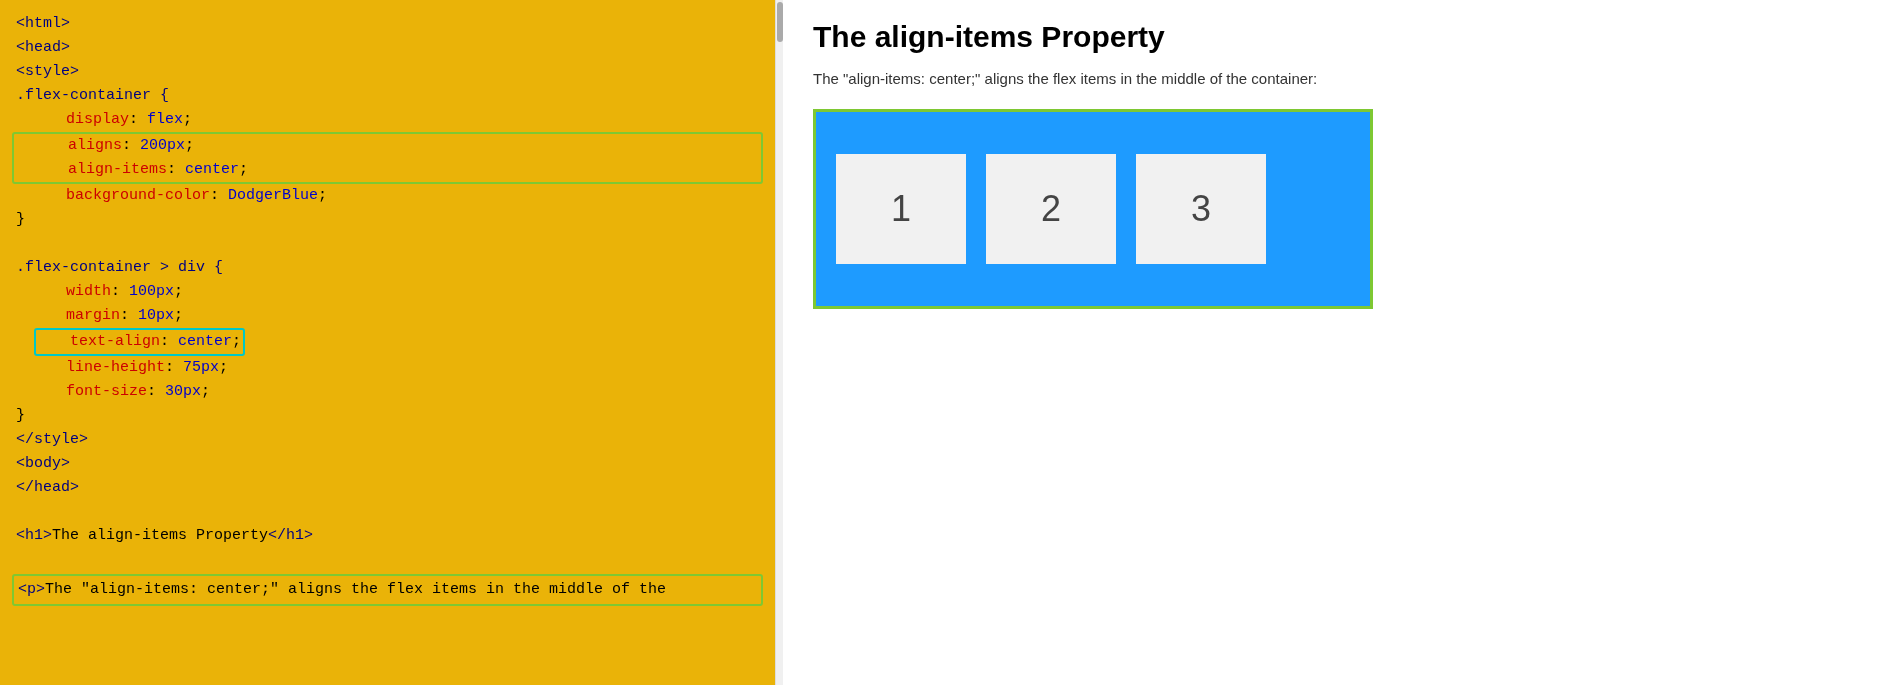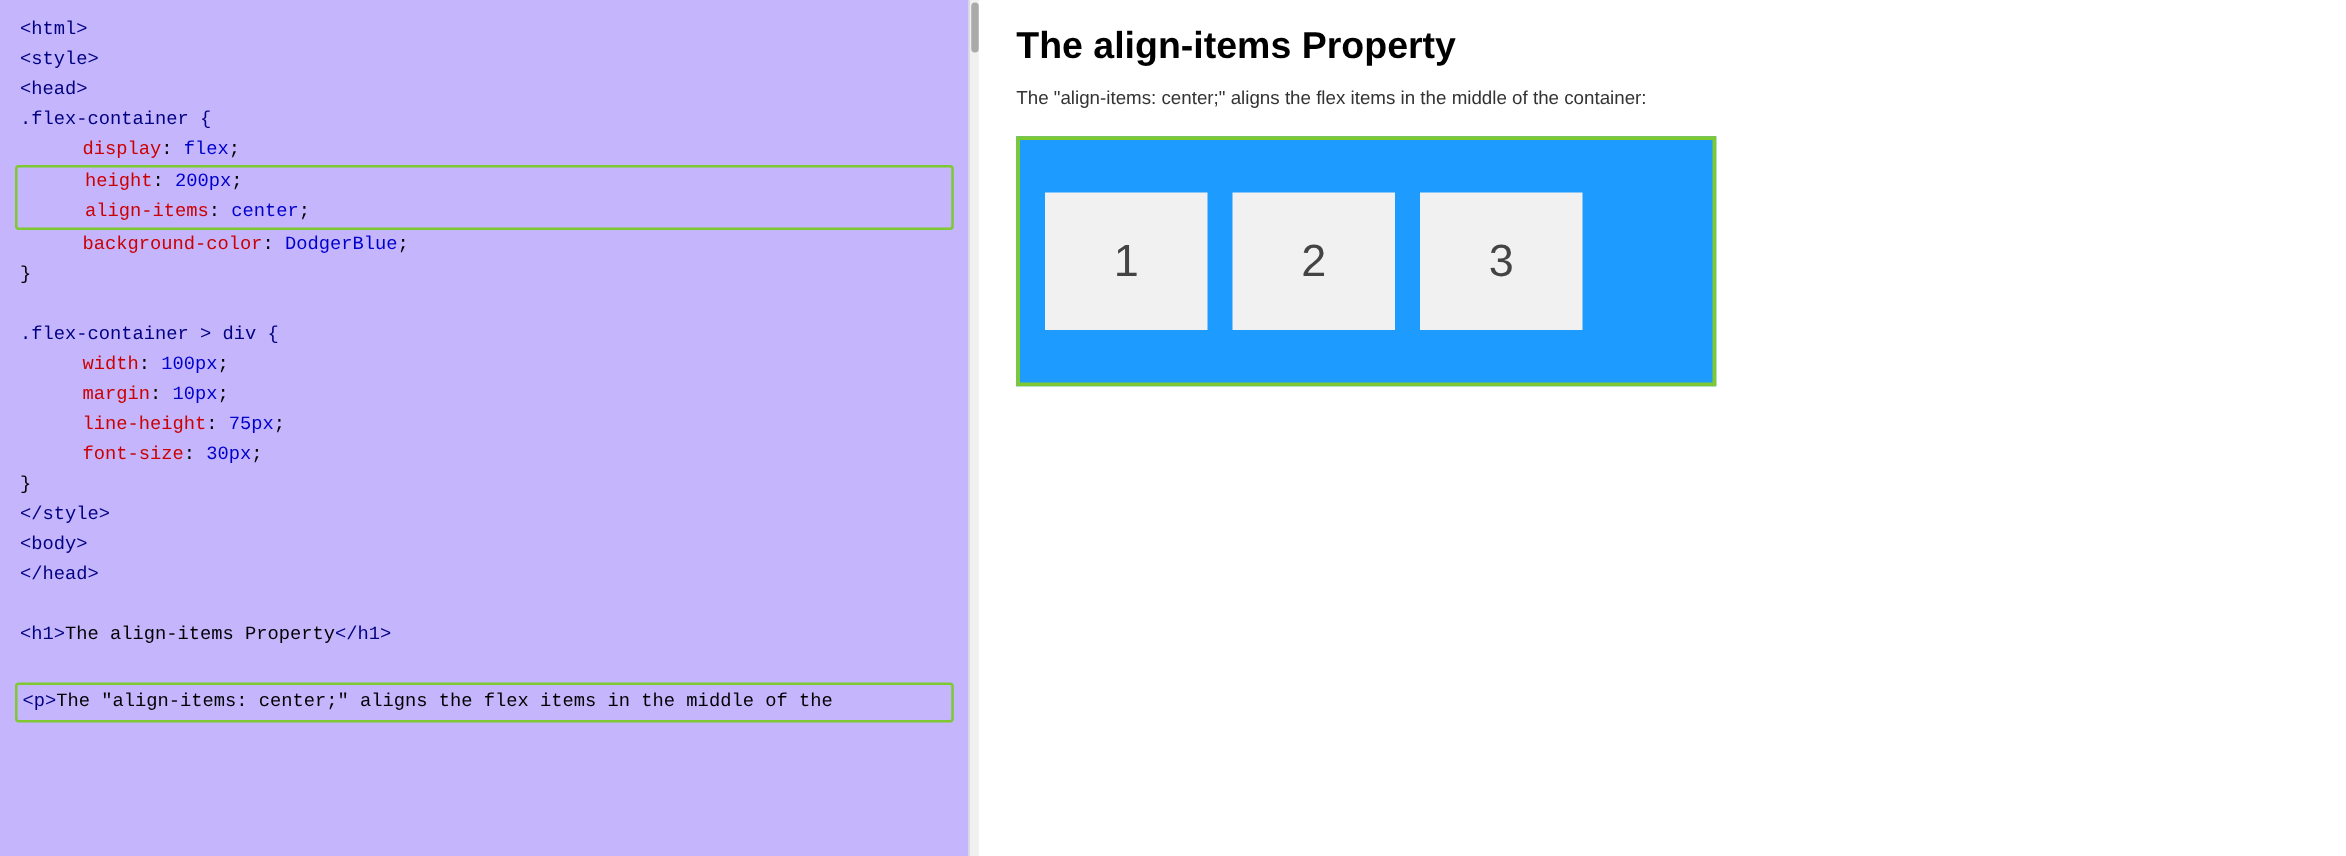--- a/index.html
+++ b/index.html
@@ -2,21 +2,21 @@
 <html><head>
   <meta charset="utf-8">
   <style>
     * { margin: 0; padding: 0; box-sizing: border-box; }
     body { font-family: Arial, sans-serif; display: flex; width: 1877px; height: 685px; overflow: hidden; background: #fff; }
 
     
     .left-panel {
       width: 775px;
       min-width: 775px;
-      background: #c4b5fd;
+      background: #eab308;
       padding: 12px 16px;
       font-family: 'Courier New', Courier, monospace;
       font-size: 15px;
       line-height: 1.6;
       position: relative;
       overflow: hidden;
     }
 
     .code-line {
       white-space: pre;
@@ -113,36 +113,37 @@
       color: #444;
     }
 
     .empty-line { height: 1.6em; }
   </style>
 </head>
 <body>
 
 <div class="left-panel">
   <span class="code-line tag">&lt;html&gt;</span>
+  <span class="code-line tag">&lt;head&gt;</span>
   <span class="code-line tag">&lt;style&gt;</span>
-  <span class="code-line tag">&lt;head&gt;</span>
   <span class="code-line"><span class="selector">.flex-container {</span></span>
   <span class="code-line">  <span class="property">display</span><span class="plain">: </span><span class="value">flex</span><span class="plain">;</span></span>
 
   <div class="highlight-green">
-    <span class="code-line">  <span class="property">height</span><span class="plain">: </span><span class="value">200px</span><span class="plain">;</span></span>
+    <span class="code-line">  <span class="property">aligns</span><span class="plain">: </span><span class="value">200px</span><span class="plain">;</span></span>
     <span class="code-line">  <span class="property">align-items</span><span class="plain">: </span><span class="value">center</span><span class="plain">;</span></span>
   </div>
 
   <span class="code-line">  <span class="property">background-color</span><span class="plain">: </span><span class="value">DodgerBlue</span><span class="plain">;</span></span>
   <span class="code-line brace">}</span>
   <span class="code-line empty-line"></span>
   <span class="code-line"><span class="selector">.flex-container &gt; div {</span></span>
   <span class="code-line">  <span class="property">width</span><span class="plain">: </span><span class="value">100px</span><span class="plain">;</span></span>
   <span class="code-line">  <span class="property">margin</span><span class="plain">: </span><span class="value">10px</span><span class="plain">;</span></span>
+  <span class="code-line">  <span class="highlight-cyan"><span class="property">text-align</span><span class="plain">: </span><span class="value">center</span><span class="plain">;</span></span></span>
   <span class="code-line">  <span class="property">line-height</span><span class="plain">: </span><span class="value">75px</span><span class="plain">;</span></span>
   <span class="code-line">  <span class="property">font-size</span><span class="plain">: </span><span class="value">30px</span><span class="plain">;</span></span>
   <span class="code-line brace">}</span>
   <span class="code-line tag">&lt;/style&gt;</span>
   <span class="code-line tag">&lt;body&gt;</span>
   <span class="code-line tag">&lt;/head&gt;</span>
   <span class="code-line empty-line"></span>
   <span class="code-line"><span class="tag">&lt;h1&gt;</span><span class="plain">The align-items Property</span><span class="tag">&lt;/h1&gt;</span></span>
   <span class="code-line empty-line"></span>
 

